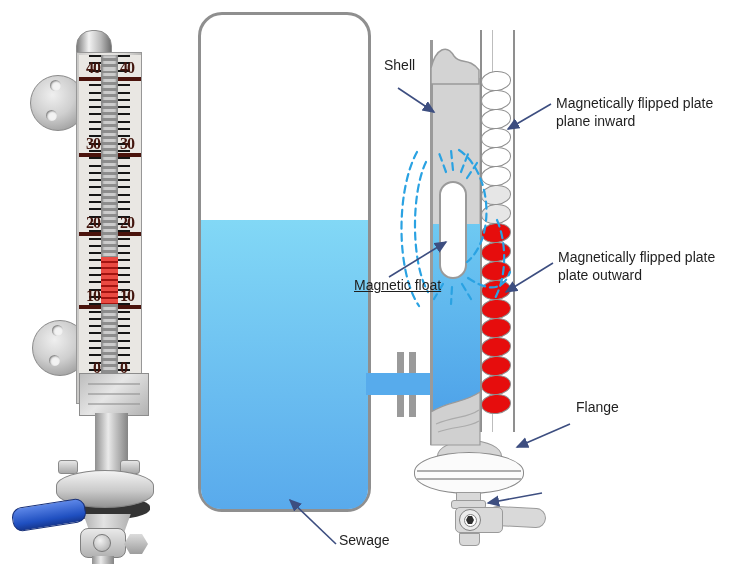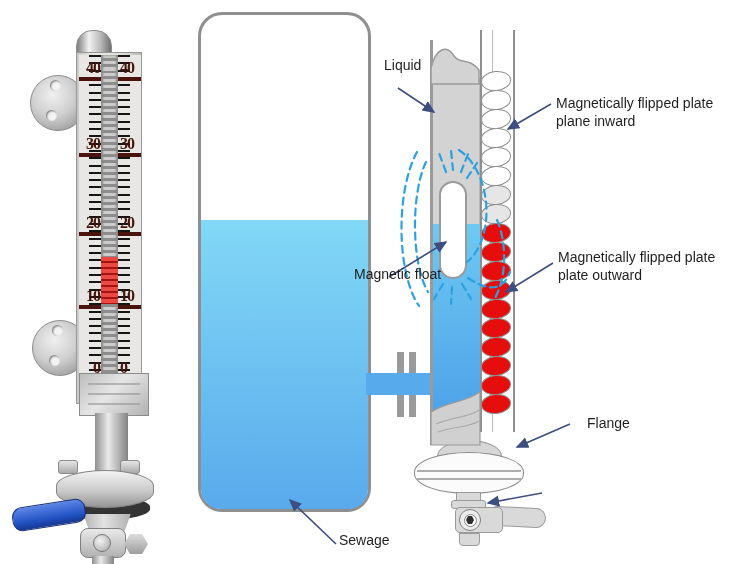--- a/index.html
+++ b/index.html
@@ -219,21 +219,21 @@
       <path d="M398,88 L434,112" marker-end="url(#ah)"></path>
       <path d="M551,104 L508,129" marker-end="url(#ah)"></path>
       <path d="M389,277 L446,242" marker-end="url(#ah)"></path>
       <path d="M553,263 L506,292" marker-end="url(#ah)"></path>
       <path d="M570,424 L517,447" marker-end="url(#ah)"></path>
       <path d="M542,493 L488,503" marker-end="url(#ah)"></path>
       <path d="M336,544 L290,500" marker-end="url(#ah)"></path>
     </g>
   </svg>
 
-  <div class="label" style="left:384px;top:56px;">Liquid</div>
+  <div class="label" style="left:384px;top:56px;">Shell</div>
   <div class="label" style="left:556px;top:94px;width:170px;">Magnetically flipped plate
 plane inward</div>
-  <div class="label" style="left:354px;top:265px;">Magnetic float</div>
+  <div class="label" style="left:354px;top:276px;text-decoration:underline;">Magnetic float</div>
   <div class="label" style="left:558px;top:248px;width:170px;">Magnetically flipped plate
 plate outward</div>
-  <div class="label" style="left:576px;top:414px;margin-left:11px;">Flange</div>
+  <div class="label" style="left:576px;top:398px;">Flange</div>
   <div class="label" style="left:339px;top:531px;">Sewage</div>
 </div>
 
 </body></html>

